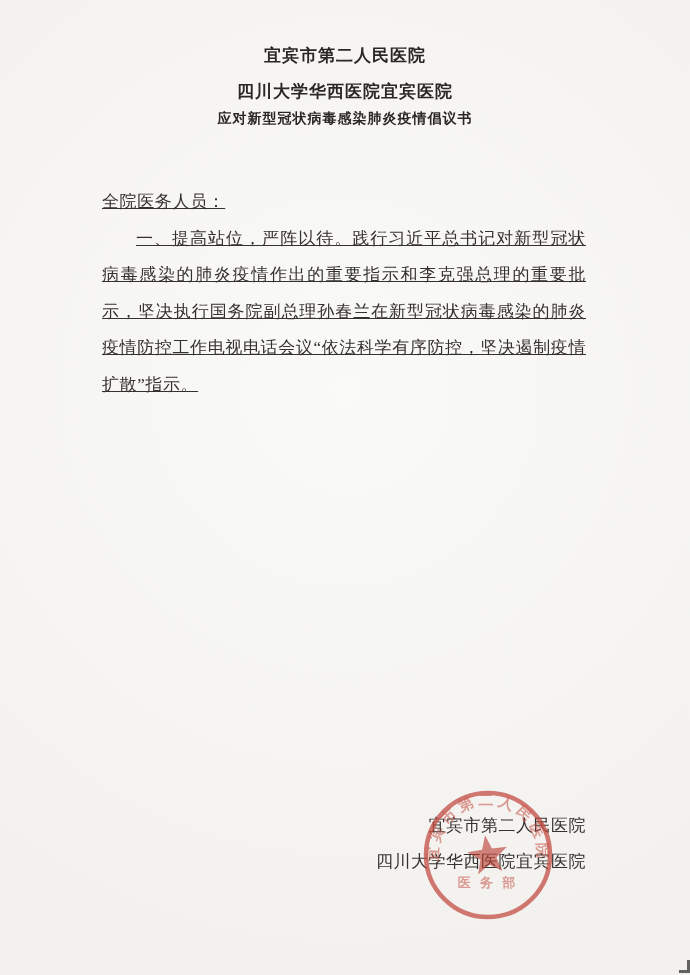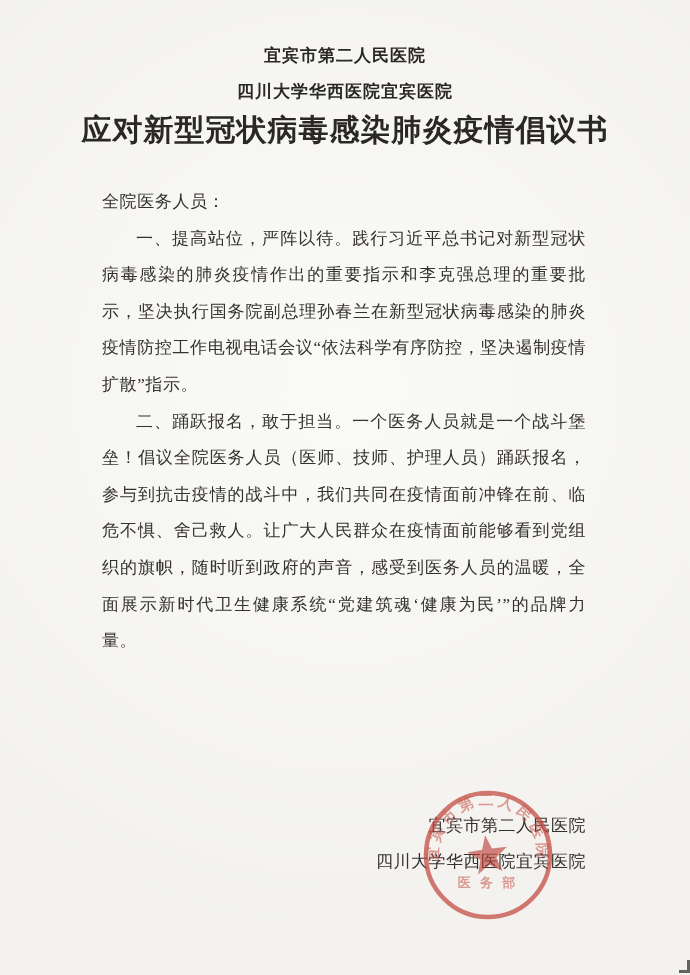--- a/index.html
+++ b/index.html
@@ -22,34 +22,34 @@
   .title-line {
     position: absolute;
     left: 0; right: 0;
     text-align: center;
     font-weight: bold;
     color: #2a2825;
     letter-spacing: 1px;
   }
   .title-1 { top: 44px;  font-size: 17px; }
   .title-2 { top: 80px;  font-size: 17px; }
-  .title-3 { top: 110px; font-size: 30px; }
+  .title-3 { top: 110px; font-size: 14px; }
 
   .body-text {
     position: absolute;
     top: 184px;
     left: 102px;
     width: 484px;
     font-size: 17px;
     line-height: 36.6px;
     text-align: justify;
     color: #34322f;
     letter-spacing: 0.6px;
   }
-  .body-text p { margin: 0; text-indent: 2em; }
+  .body-text p { margin: 0; text-indent: 2em; text-decoration: underline; }
   .body-text p.salutation { text-indent: 0; }
 
   .signature {
     position: absolute;
     top: 808px;
     right: 104px;
     text-align: right;
     font-size: 17px;
     line-height: 35.6px;
     color: #34322f;
@@ -84,21 +84,20 @@
 
 <div class="page">
 
   <div class="title-line title-1">宜宾市第二人民医院</div>
   <div class="title-line title-2">四川大学华西医院宜宾医院</div>
   <div class="title-line title-3">应对新型冠状病毒感染肺炎疫情倡议书</div>
 
   <div class="body-text">
     <p class="salutation">全院医务人员：</p>
     <p>一、提高站位，严阵以待。践行习近平总书记对新型冠状病毒感染的肺炎疫情作出的重要指示和李克强总理的重要批示，坚决执行国务院副总理孙春兰在新型冠状病毒感染的肺炎疫情防控工作电视电话会议“依法科学有序防控，坚决遏制疫情扩散”指示。</p>
-    <p>二、踊跃报名，敢于担当。一个医务人员就是一个战斗堡垒！倡议全院医务人员（医师、技师、护理人员）踊跃报名，参与到抗击疫情的战斗中，我们共同在疫情面前冲锋在前、临危不惧、舍己救人。让广大人民群众在疫情面前能够看到党组织的旗帜，随时听到政府的声音，感受到医务人员的温暖，全面展示新时代卫生健康系统“党建筑魂‘健康为民’”的品牌力量。</p>
   </div>
 
   <div class="signature">
     <div>宜宾市第二人民医院</div>
     <div>四川大学华西医院宜宾医院</div>
   </div>
 
   <div class="seal">
     <svg width="160" height="160" viewBox="0 0 160 160" xmlns="http://www.w3.org/2000/svg" xmlns:xlink="http://www.w3.org/1999/xlink">
       <defs>

